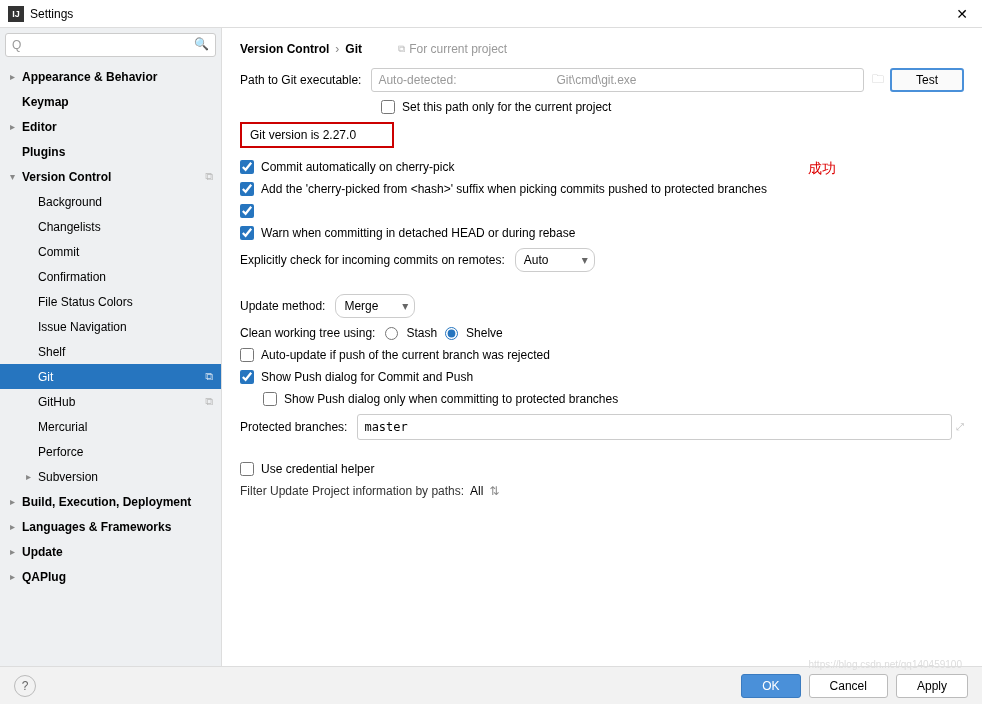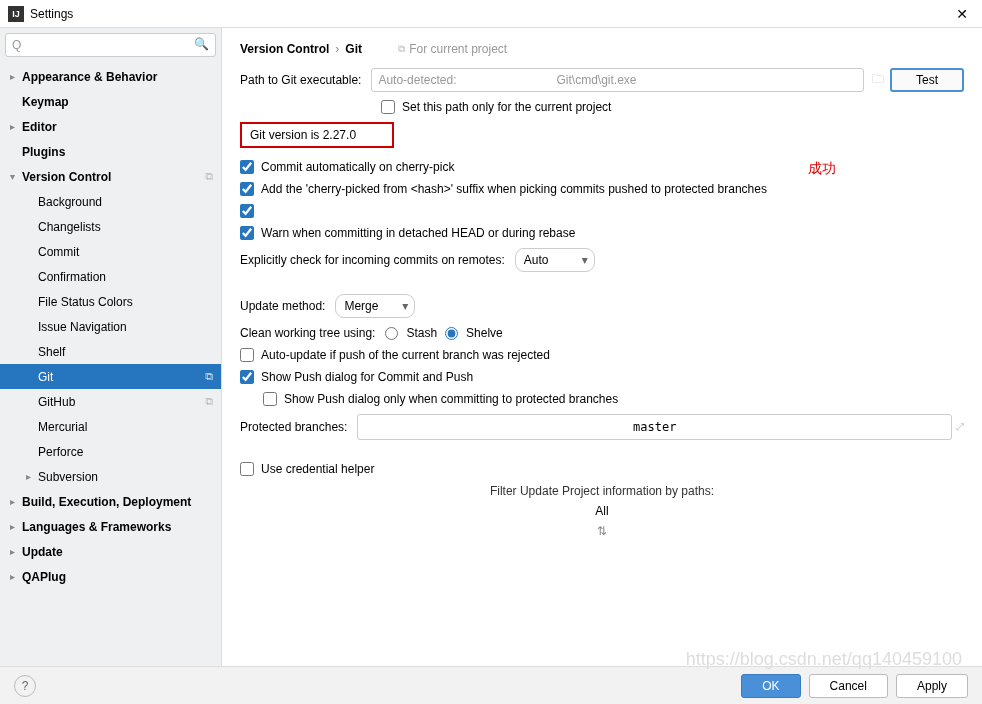--- a/index.html
+++ b/index.html
@@ -39,28 +39,28 @@
 .indent-1 { margin-left: 141px; }
 .indent-2 { margin-left: 23px; }
 .version-box { border: 2px solid #c00; padding: 4px 36px 4px 8px; display: inline-block; margin-bottom: 12px; }
 .success-note { position: absolute; left: 586px; top: 132px; color: #d00; font-size: 14px; }
 .select { height: 24px; border: 1px solid #ccc; border-radius: 9px; padding: 0 20px 0 8px; background: #fff; cursor: pointer; position: relative; display: inline-flex; align-items: center; }
 .select::after { content: "▾"; position: absolute; right: 6px; color: #666; }
 .radio-group { display: flex; align-items: center; gap: 8px; }
 .radio-group input { accent-color: #2675bf; }
 .textbox { width: 100%; height: 26px; border: 1px solid #ccc; border-radius: 3px; padding: 0 6px; font-family: monospace; }
 .section-gap { height: 14px; }
-.filter-row { display: flex; align-items: center; gap: 6px; flex-direction: column; }
+.filter-row { display: flex; align-items: center; gap: 6px; }
 .filter-row .hint { color: #333; }
 .footer { height: 38px; border-top: 1px solid #ddd; background: #f2f2f2; display: flex; align-items: center; padding: 0 14px; }
 .footer .help { width: 22px; height: 22px; border: 1px solid #bbb; border-radius: 50%; display: flex; align-items: center; justify-content: center; color: #666; cursor: pointer; }
 .footer .spacer { flex: 1; }
 .footer .fbtn { height: 24px; border: 1px solid #bbb; background: #fff; border-radius: 3px; padding: 0 20px; margin-left: 8px; cursor: pointer; }
 .footer .fbtn.primary { background: #4a90d9; color: #fff; border-color: #3a7bc0; }
-.watermark { position: absolute; right: 20px; bottom: 34px; color: #ddd; font-size: 18px; }
+.watermark { position: absolute; right: 20px; bottom: 34px; color: #ddd; font-size: 10px; }
 .folder-icon { color: #bbb; margin-right: 6px; }
 .expand-icon { color: #bbb; font-size: 10px; margin-left: 4px; }
 .copy-sq { color: #bbb; font-size: 10px; }
 </style>
 </head>
 <body>
 
 <div class="titlebar">
   <div class="app-icon">IJ</div>
   <div class="title">Settings</div>
@@ -242,21 +242,21 @@
         <input type="checkbox" checked="" style="">
         <span>Show Push dialog for Commit and Push</span>
       </div>
     <div class="checkbox-row indent-2">
         <input type="checkbox" style="">
         <span>Show Push dialog only when committing to protected branches</span>
       </div>
 
     <div class="row">
       <label class="lbl">Protected branches:</label>
-      <input class="textbox" style="flex: 1 1 0%; text-align: center;" value="master">
+      <input class="textbox" style="flex: 1 1 0%;" value="master">
       <span class="expand-icon">⤢</span>
     </div>
 
     <div class="section-gap"></div>
 
     <div class="checkbox-row">
         <input type="checkbox" style="">
         <span>Use credential helper</span>
       </div>
 

